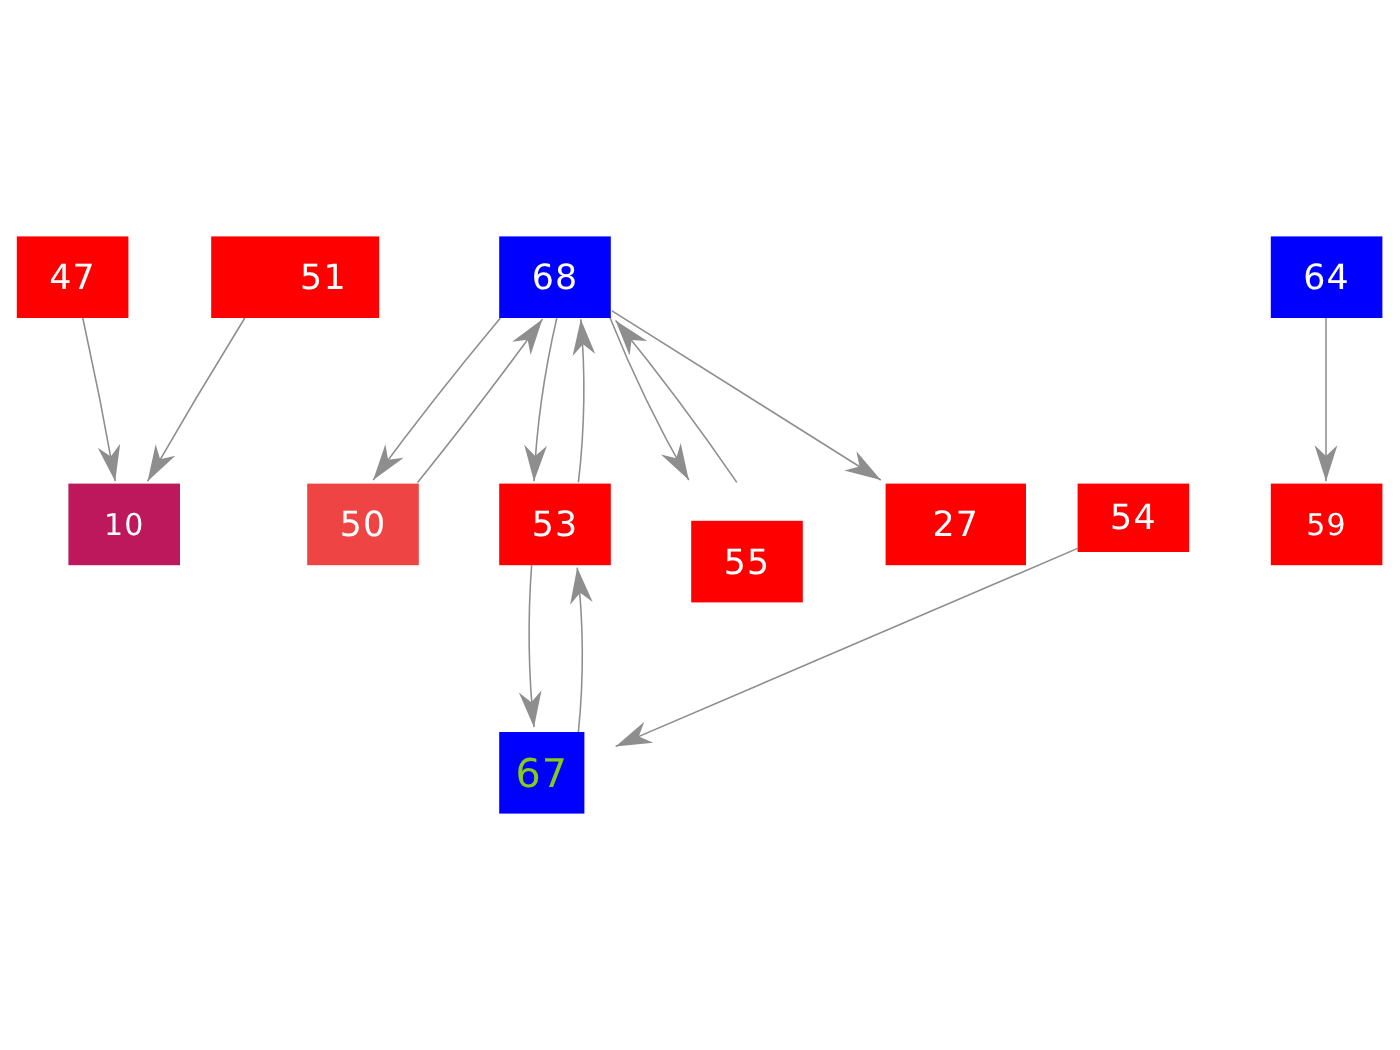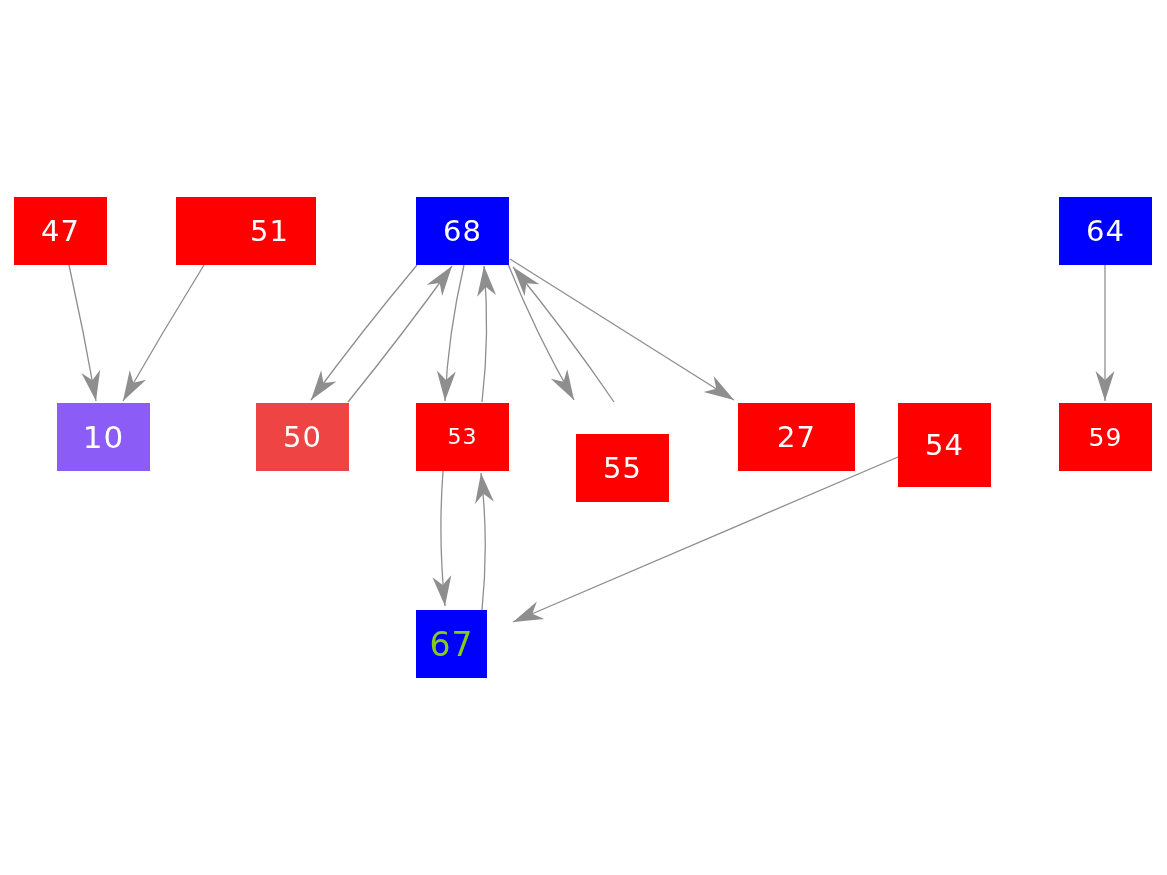--- a/index.html
+++ b/index.html
@@ -65,36 +65,36 @@
       </div>
       <div class="node" style="left: 176px; top: 197px; width: 93px; height: 68px; background: rgb(255, 0, 0); color: rgb(255, 255, 255); font-size: 29px; padding-left: 47px;">
         <span>51</span>
       </div>
       <div class="node" style="left: 416px; top: 197px; width: 93px; height: 68px; background: rgb(0, 0, 255); color: rgb(255, 255, 255); font-size: 29px;">
         <span>68</span>
       </div>
       <div class="node" style="left: 1059px; top: 197px; width: 93px; height: 68px; background: rgb(0, 0, 255); color: rgb(255, 255, 255); font-size: 29px;">
         <span>64</span>
       </div>
-      <div class="node" style="left: 57px; top: 403px; width: 93px; height: 68px; background: #8b5cf6; color: rgb(255, 255, 255); font-size: 31px;">
+      <div class="node" style="left: 57px; top: 403px; width: 93px; height: 68px; background: #be185d; color: rgb(255, 255, 255); font-size: 25px;">
         <span>10</span>
       </div>
       <div class="node" style="left: 256px; top: 403px; width: 93px; height: 68px; background: #ef4444; color: rgb(255, 255, 255); font-size: 29px;">
         <span>50</span>
       </div>
-      <div class="node" style="left: 416px; top: 403px; width: 93px; height: 68px; background: rgb(255, 0, 0); color: rgb(255, 255, 255); font-size: 22px; text-align: center;">
+      <div class="node" style="left: 416px; top: 403px; width: 93px; height: 68px; background: rgb(255, 0, 0); color: rgb(255, 255, 255); font-size: 29px; text-align: center;">
         <span>53</span>
       </div>
       <div class="node" style="left: 576px; top: 403px; width: 93px; height: 68px; background: rgb(255, 0, 0); color: rgb(255, 255, 255); font-size: 29px; margin-top: 31px;">
         <span>55</span>
       </div>
       <div class="node" style="left: 738px; top: 403px; width: 117px; height: 68px; background: rgb(255, 0, 0); color: rgb(255, 255, 255); font-size: 29px;">
         <span>27</span>
       </div>
-      <div class="node" style="left: 898px; top: 403px; width: 93px; height: 84px; background: rgb(255, 0, 0); color: rgb(255, 255, 255); font-size: 29px;">
+      <div class="node" style="left: 898px; top: 403px; width: 93px; height: 57px; background: rgb(255, 0, 0); color: rgb(255, 255, 255); font-size: 29px;">
         <span>54</span>
       </div>
       <div class="node" style="left: 1059px; top: 403px; width: 93px; height: 68px; background: rgb(255, 0, 0); color: rgb(255, 255, 255); font-size: 25px;">
         <span>59</span>
       </div>
       <div class="node" style="left: 416px; top: 610px; width: 71px; height: 68px; background: rgb(0, 0, 255); color: #84cc16; font-size: 33px;">
         <span>67</span>
       </div>
     </div>
 </div>

